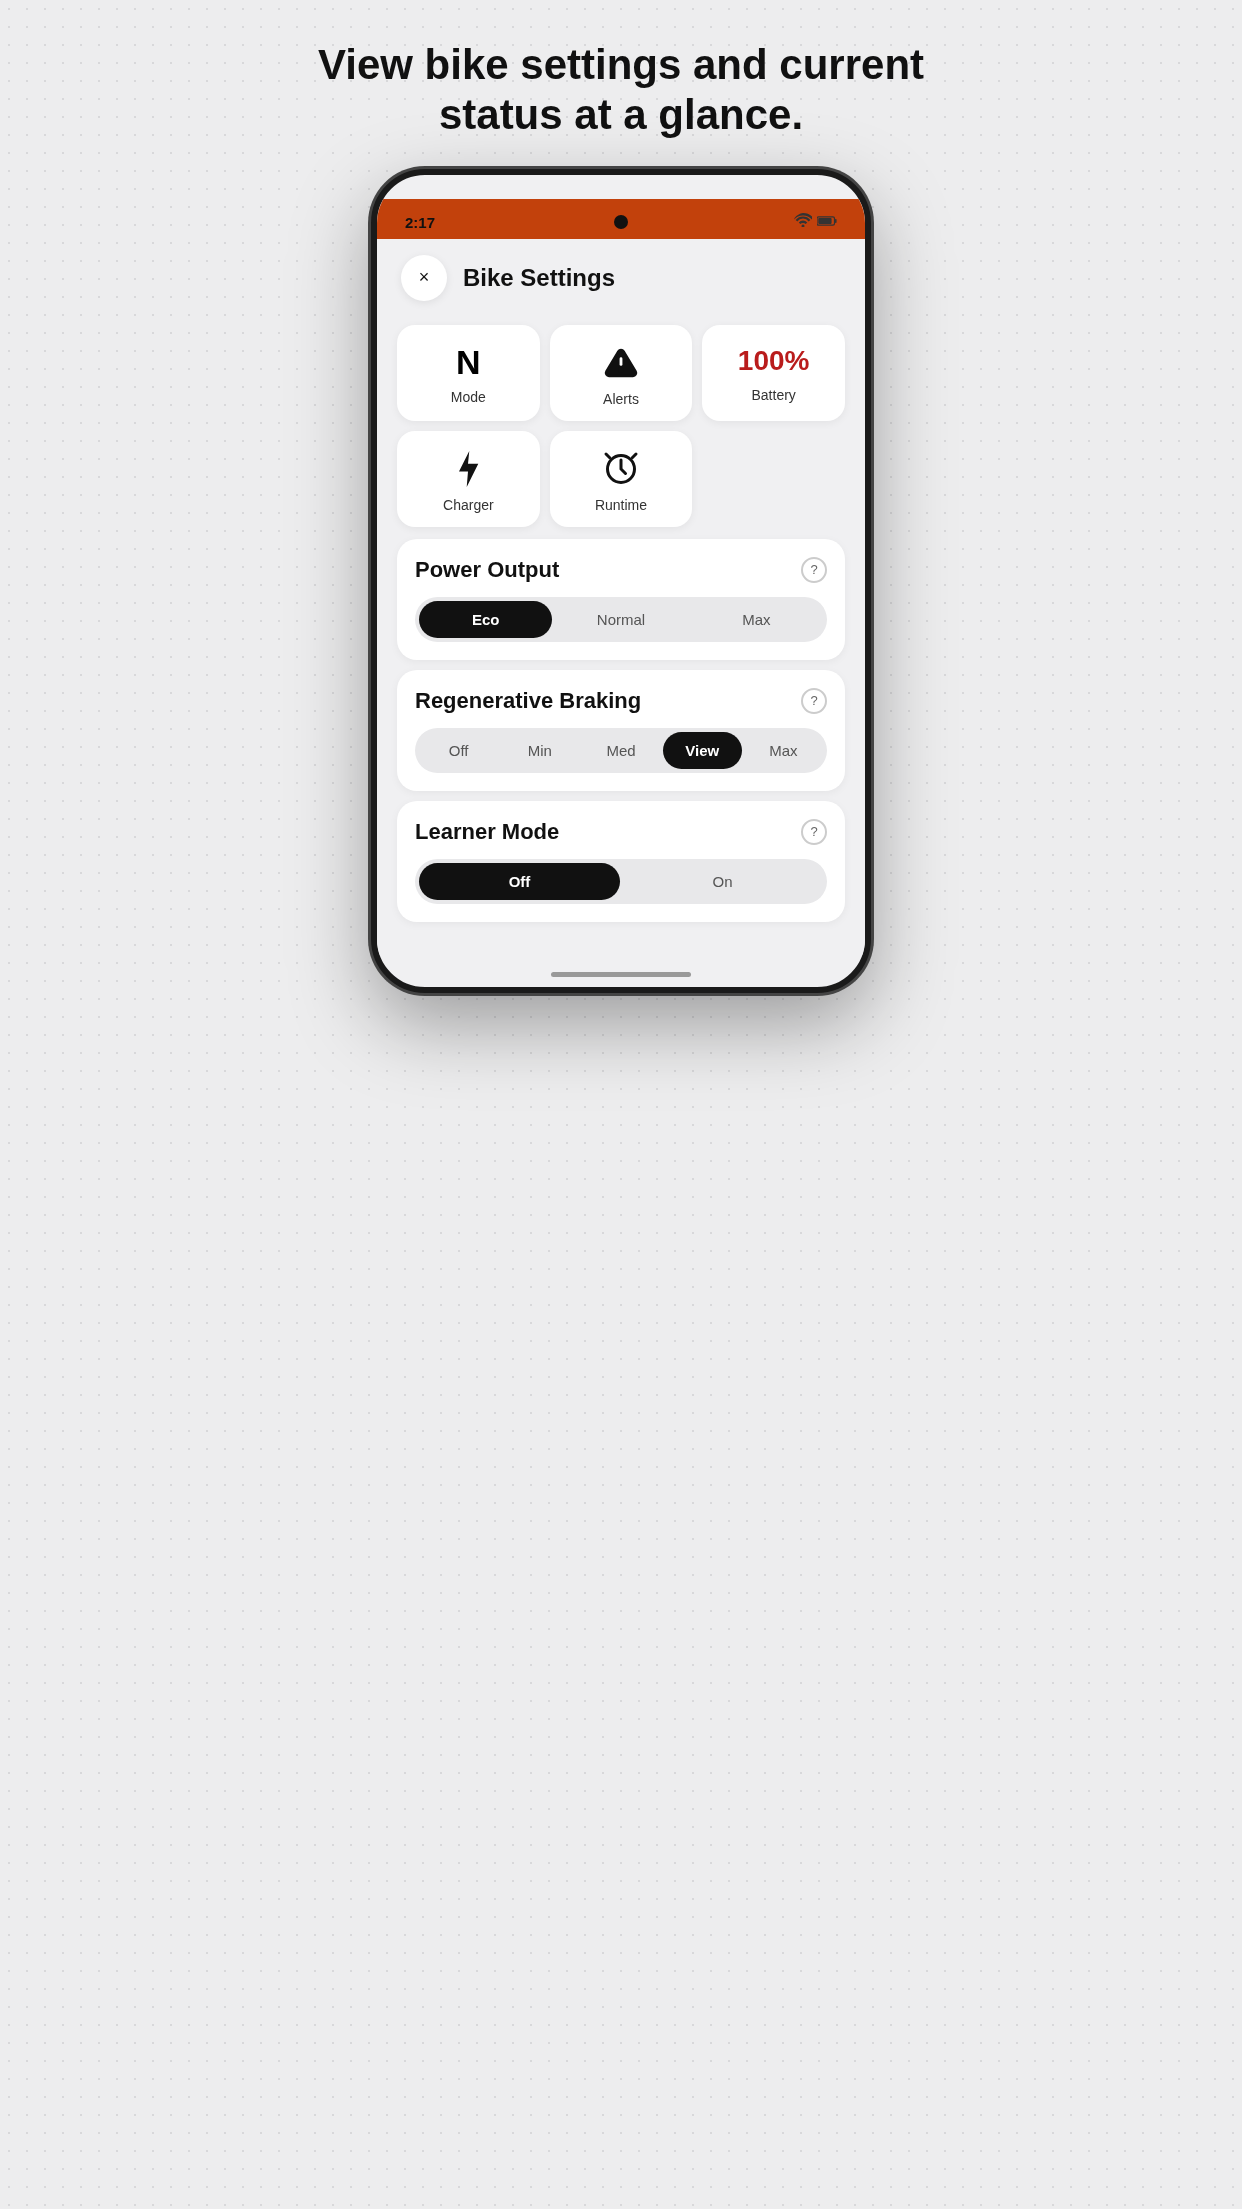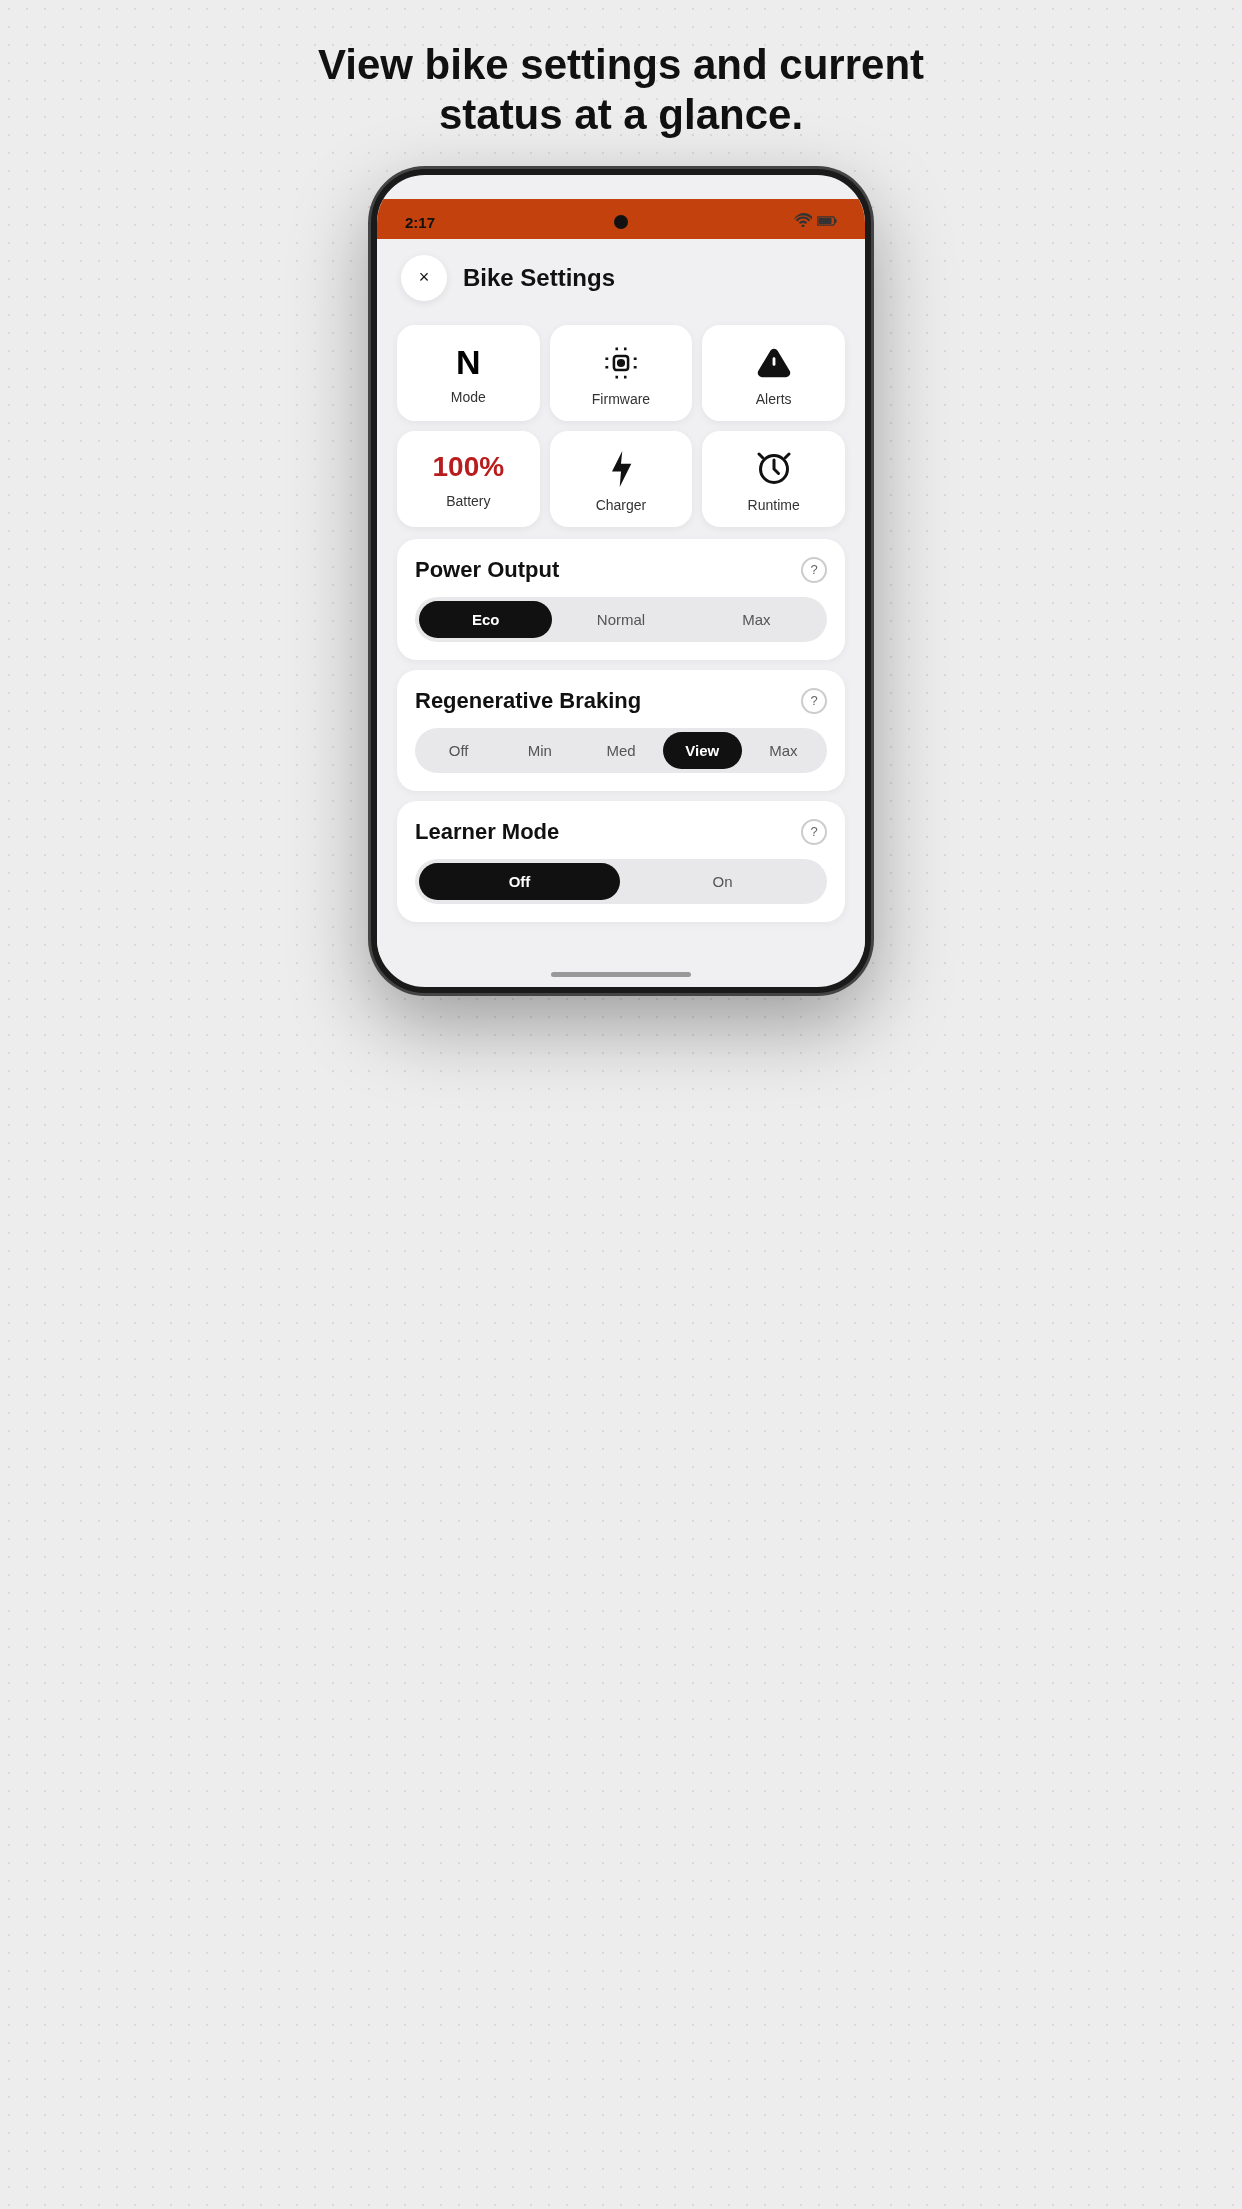--- a/index.html
+++ b/index.html
@@ -269,30 +269,20 @@
       <span class="header-title">Bike Settings</span>
     </div>
 
     <div class="cards-grid">
 
       <div class="card">
         <span class="card-icon" style="font-size:34px;font-weight:700;">N</span>
         <span class="card-label">Mode</span>
       </div>
 
-      <div class="card">
-        <span class="card-icon-svg">
-          <svg width="34" height="34" viewBox="0 0 24 24" fill="none" stroke="#111" stroke-width="1.8">
-            <rect x="7" y="7" width="10" height="10" rx="2"></rect>
-            <path d="M9 1v2M15 1v2M9 21v2M15 21v2M1 9h2M1 15h2M21 9h2M21 15h2"></path>
-            <circle cx="12" cy="12" r="2" fill="#111"></circle>
-          </svg>
-        </span>
-        <span class="card-label">Firmware</span>
-      </div>
 
       <div class="card">
         <span class="card-icon-svg">
           <svg width="34" height="34" viewBox="0 0 24 24" fill="none" stroke="#111" stroke-width="2">
             <path d="M10.29 3.86L1.82 18a2 2 0 001.71 3h16.94a2 2 0 001.71-3L13.71 3.86a2 2 0 00-3.42 0z" fill="#111" stroke="#111"></path>
             <line x1="12" y1="9" x2="12" y2="13" stroke="#fff" stroke-width="2" stroke-linecap="round"></line>
             <circle cx="12" cy="17" r="1" fill="#fff"></circle>
           </svg>
         </span>
         <span class="card-label">Alerts</span>

